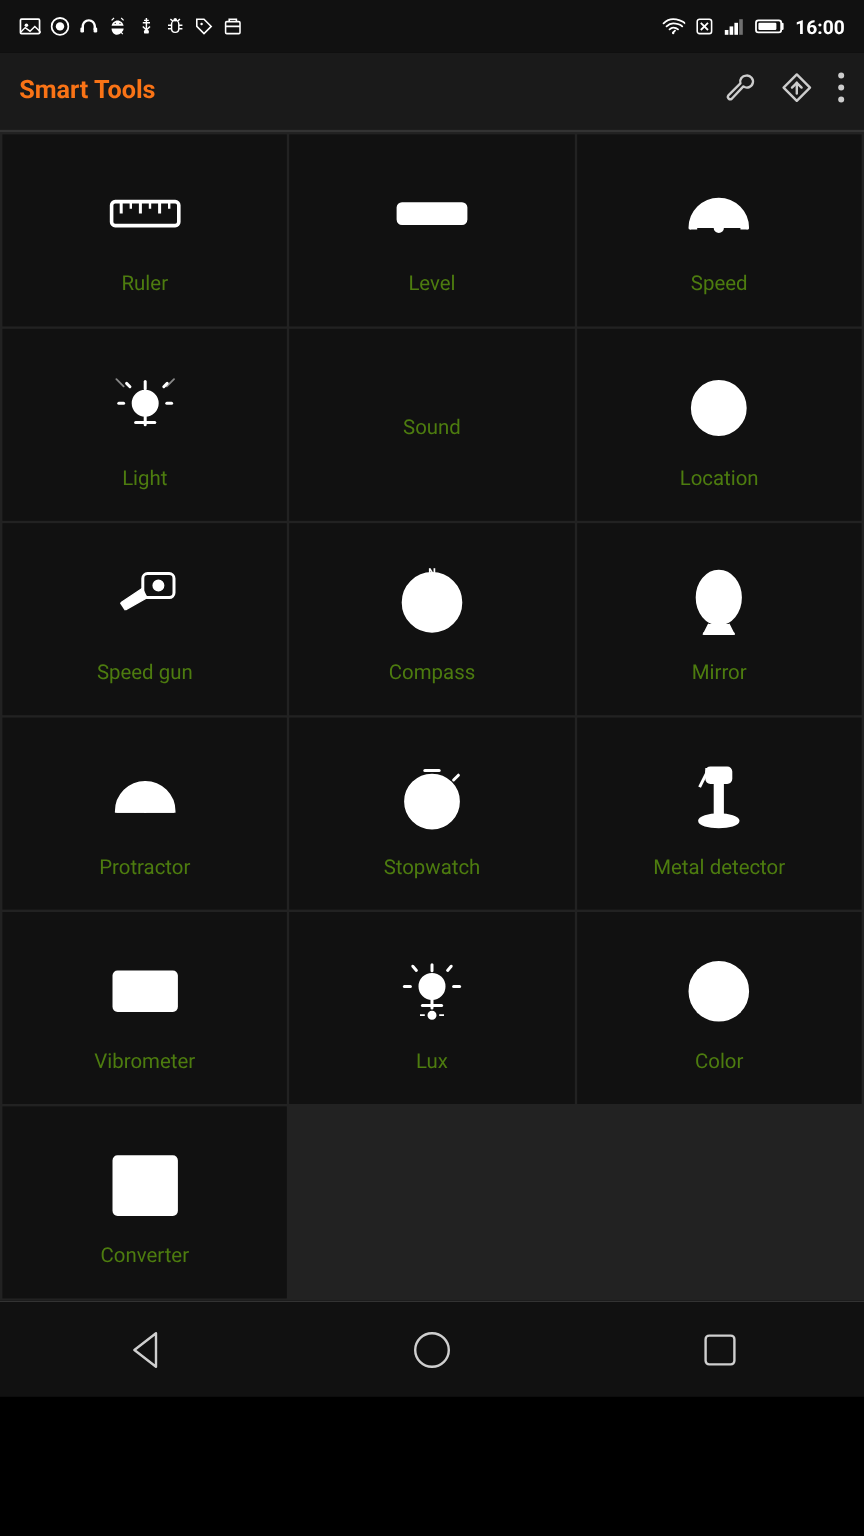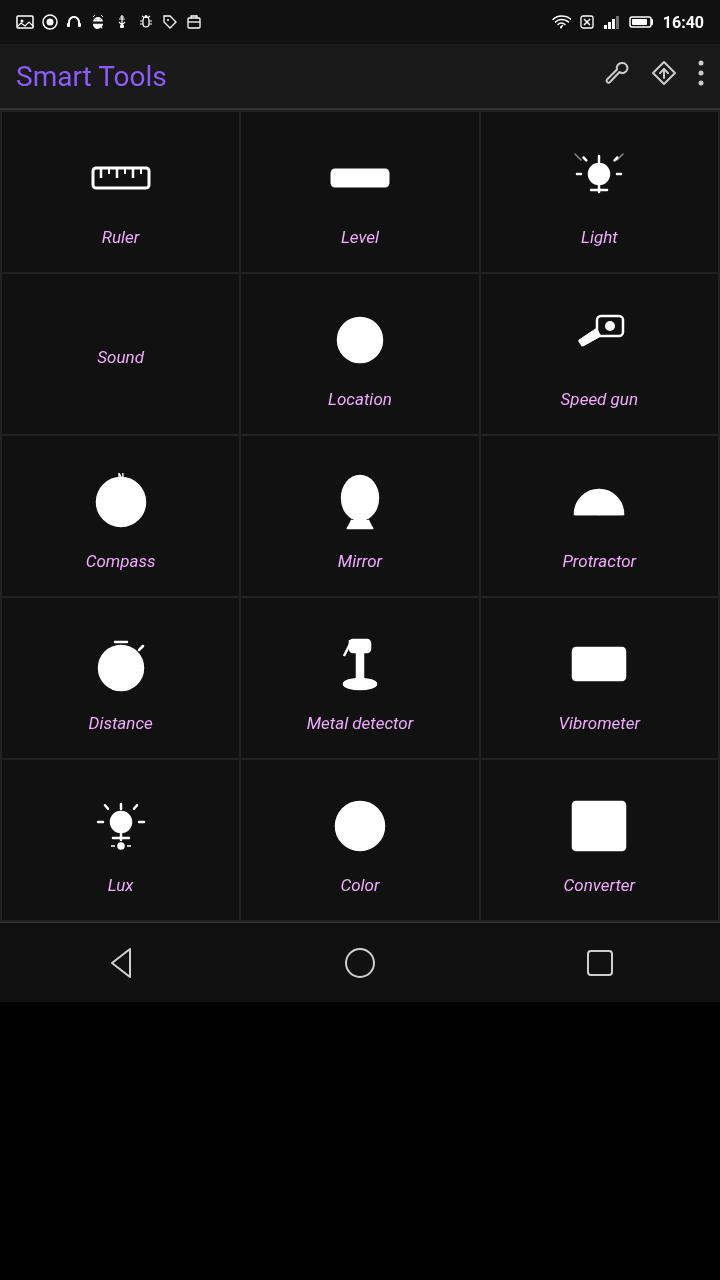--- a/index.html
+++ b/index.html
@@ -35,24 +35,24 @@
 
     
     .toolbar {
       background: #1a1a1a;
       height: 64px;
       display: flex;
       align-items: center;
       padding: 0 16px;
     }
     .toolbar-title {
-      font-size: 28px;
-      font-weight: normal;
+      font-size: 21px;
+      font-weight: bold;
       flex: 1;
-      color: #8b5cf6;
+      color: #f97316;
     }
     .toolbar-icons {
       display: flex;
       gap: 20px;
       align-items: center;
     }
     .toolbar-icon {
       color: #ccc;
       font-size: 24px;
       cursor: pointer;
@@ -94,24 +94,23 @@
       justify-content: center;
     }
     .grid-icon svg {
       width: 64px;
       height: 64px;
       fill: #fff;
     }
 
     .grid-label {
       font-size: 17px;
-      color: #f0abfc;
+      color: #4d7c0f;
       text-align: center;
       font-weight: 400;
-      font-style: italic;
     }
 
     
     .bottom-nav {
       background: #111;
       height: 80px;
       display: flex;
       align-items: center;
       justify-content: space-around;
       border-top: 1px solid #333;
@@ -201,21 +200,21 @@
         <rect x="5" y="8" width="3" height="7" fill="#fff"></rect>
         <rect x="9" y="5" width="3" height="10" fill="#fff"></rect>
         <rect x="13" y="2" width="3" height="13" fill="#fff" opacity="0.4"></rect>
       </svg>
 
     <svg width="26" height="14" fill="#fff">
         <rect x="1" y="2" width="21" height="10" rx="2" fill="none" stroke="#fff" stroke-width="1.5"></rect>
         <rect x="3" y="4" width="15" height="6" rx="1" fill="#fff"></rect>
         <path d="M23 5v4" stroke="#fff" stroke-width="2" stroke-linecap="round"></path>
       </svg>
-    <span class="status-time">16:40</span>
+    <span class="status-time">16:00</span>
   </div>
 </div>
 
 <div class="toolbar">
   <span class="toolbar-title">Smart Tools</span>
   <div class="toolbar-icons">
 
     <span class="toolbar-icon">
       <svg width="28" height="28" viewBox="0 0 28 28" fill="none" stroke="#ccc" stroke-width="2" stroke-linecap="round" stroke-linejoin="round">
         <path d="M20 4a5 5 0 0 0-5 6.5L5 20.5a2 2 0 0 0 2.8 2.8L17.5 13A5 5 0 1 0 20 4z"></path>
@@ -264,20 +263,35 @@
       <svg viewBox="0 0 64 64" fill="none" stroke="#fff" stroke-width="3">
         <rect x="4" y="24" width="56" height="16" rx="3"></rect>
         <circle cx="32" cy="32" r="6" stroke="#fff" stroke-width="2.5"></circle>
         <line x1="4" y1="32" x2="14" y2="32"></line>
         <line x1="50" y1="32" x2="60" y2="32"></line>
       </svg>
     </div>
     <span class="grid-label">Level</span>
   </div>
 
+  <div class="grid-item">
+    <div class="grid-icon">
+      <svg viewBox="0 0 64 64" fill="none" stroke="#fff" stroke-width="2.5">
+        <path d="M8 44a24 24 0 1 1 48 0" stroke-linecap="round"></path>
+        <path d="M32 44 L42 26" stroke="#fff" stroke-width="2" stroke-linecap="round"></path>
+        <circle cx="32" cy="44" r="3" fill="#fff"></circle>
+        <line x1="8" y1="44" x2="14" y2="44"></line>
+        <line x1="56" y1="44" x2="50" y2="44"></line>
+        <line x1="32" y1="20" x2="32" y2="26"></line>
+        <line x1="14" y1="28" x2="18" y2="32"></line>
+        <line x1="50" y1="28" x2="46" y2="32"></line>
+      </svg>
+    </div>
+    <span class="grid-label">Speed</span>
+  </div>
 
   <div class="grid-item">
     <div class="grid-icon">
       <svg viewBox="0 0 64 64" fill="none" stroke="#fff" stroke-width="2.5">
         <circle cx="32" cy="28" r="10" stroke="#fff" stroke-width="2.5"></circle>
         <path d="M32 38v8" stroke-linecap="round"></path>
         <path d="M24 44h16" stroke-linecap="round"></path>
         <path d="M32 10v6" stroke-linecap="round"></path>
         <path d="M14 28h-4" stroke-linecap="round"></path>
         <path d="M54 28h-4" stroke-linecap="round"></path>
@@ -372,21 +386,21 @@
       <svg viewBox="0 0 64 64" fill="none" stroke="#fff" stroke-width="2.5">
         <circle cx="32" cy="36" r="22"></circle>
         <line x1="32" y1="14" x2="32" y2="22"></line>
         <line x1="32" y1="36" x2="32" y2="26" stroke-linecap="round"></line>
         <line x1="32" y1="36" x2="42" y2="30" stroke-linecap="round"></line>
         <circle cx="32" cy="36" r="2.5" fill="#fff"></circle>
         <line x1="26" y1="10" x2="38" y2="10" stroke-linecap="round"></line>
         <path d="M50 18 L54 14" stroke-linecap="round"></path>
       </svg>
     </div>
-    <span class="grid-label">Distance</span>
+    <span class="grid-label">Stopwatch</span>
   </div>
 
   <div class="grid-item">
     <div class="grid-icon">
       <svg viewBox="0 0 64 64" fill="none" stroke="#fff" stroke-width="2.5">
         <ellipse cx="32" cy="52" rx="16" ry="5"></ellipse>
         <rect x="29" y="16" width="6" height="36" rx="2"></rect>
         <rect x="22" y="8" width="20" height="12" rx="3"></rect>
         <line x1="29" y1="14" x2="24" y2="8"></line>
         <line x1="24" y1="8" x2="16" y2="24"></line>

